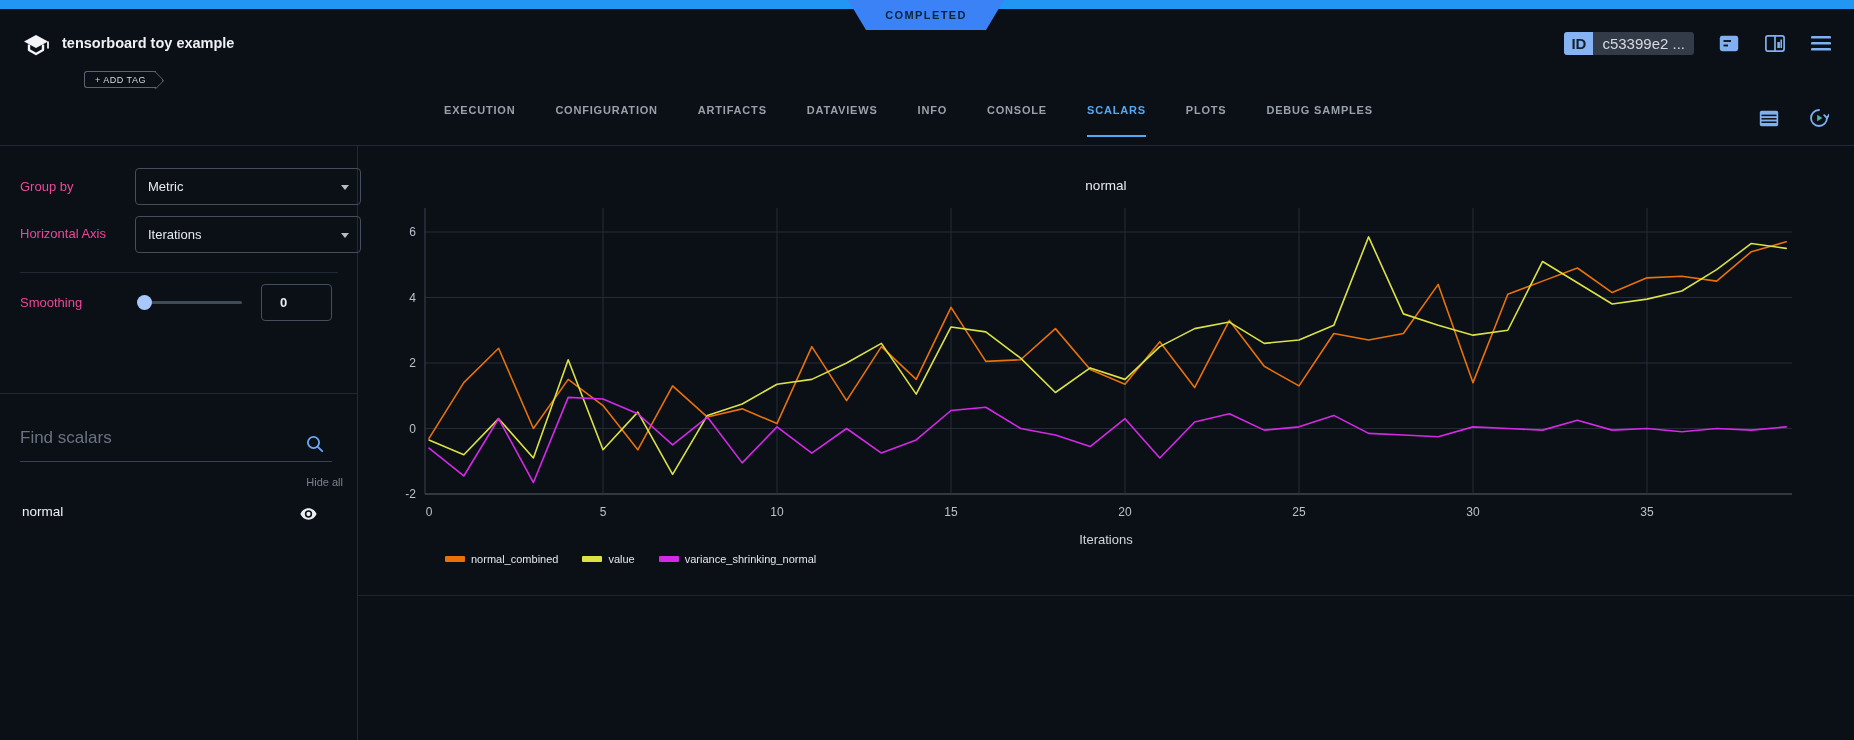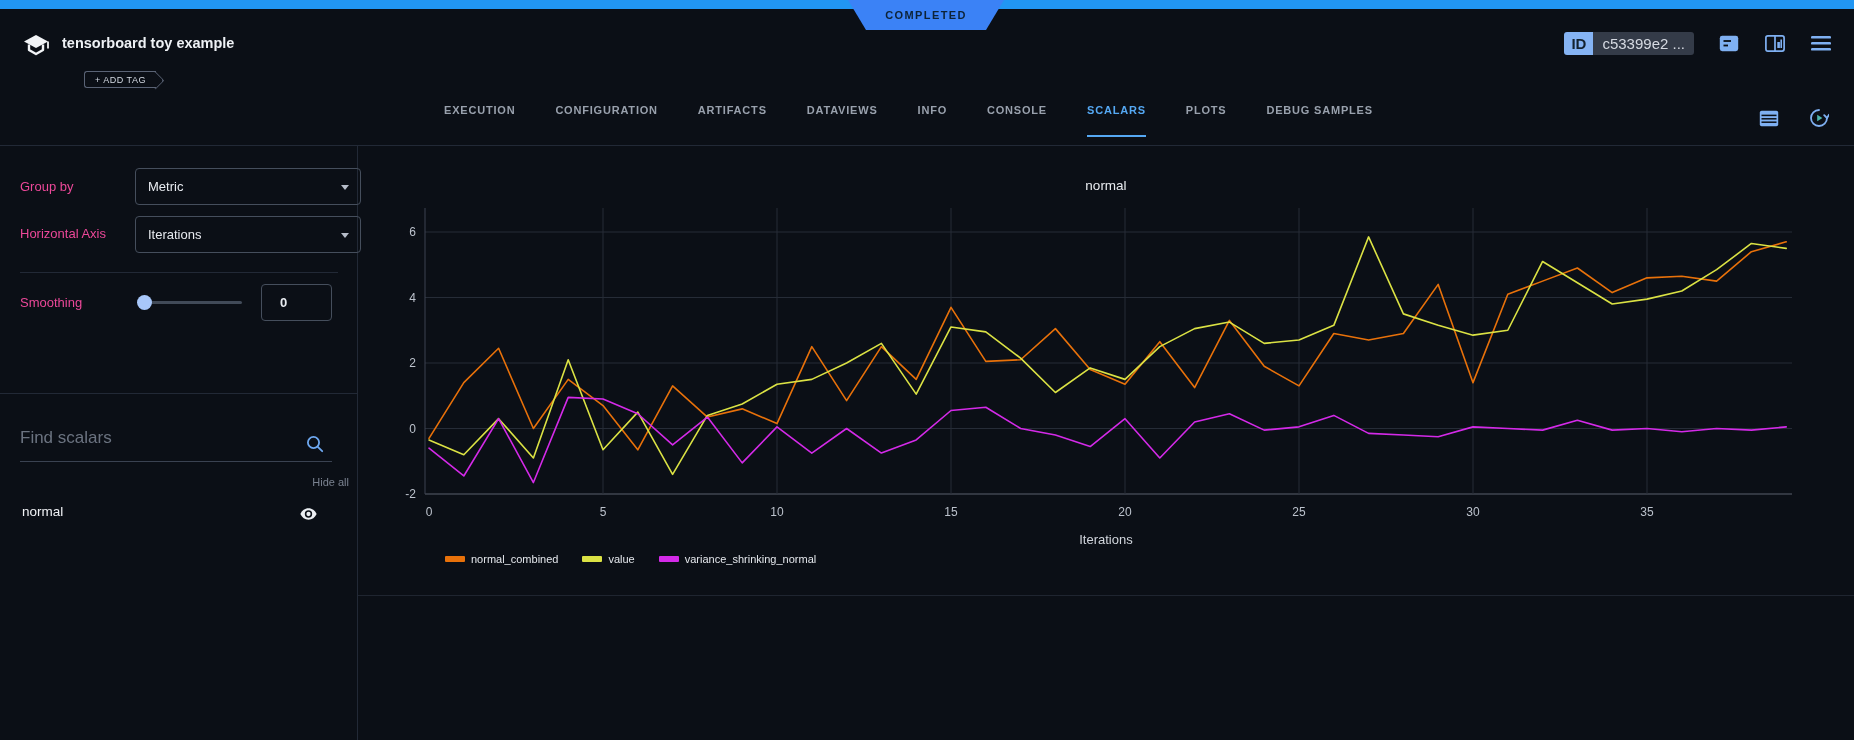--- a/index.html
+++ b/index.html
@@ -44,21 +44,21 @@
   .side-divider { position:absolute; height:1px; background:#222936; }
   .slider-track { position:absolute; left:138px; width:104px; height:3px; border-radius:2px; background:#414a58; cursor:pointer; }
   .slider-knob { position:absolute; left:-1px; top:-6px; width:15px; height:15px; border-radius:50%; background:#a8c7fa; }
   .value-box { position:absolute; left:261px; width:71px; height:37px; border:1px solid #454e5c; border-radius:4px;
     display:flex; align-items:center; padding-left:18px; font-size:13px; font-weight:bold; color:#e8ebf0; }
   .find-input { position:absolute; left:20px; top:282px; width:282px; background:transparent; border:none; outline:none;
     font-size:17px; color:#dfe3e9; font-family:"Liberation Sans",sans-serif; }
   .find-input::placeholder { color:#6b7380; }
   .find-underline { position:absolute; left:20px; top:315px; width:312px; height:1px; background:#3a4251; }
   .search-btn { position:absolute; left:306px; top:289px; cursor:pointer; }
-  .hide-all { position:absolute; right:8px; top:330px; font-size:11px; color:#7a8290; cursor:pointer; }
+  .hide-all { position:absolute; right:14px; top:330px; font-size:11px; color:#7a8290; cursor:pointer; }
   .metric-row { position:absolute; left:0; top:352px; width:100%; height:30px; }
   .metric-name { position:absolute; left:22px; top:6px; font-size:13.5px; color:#f0f2f5; }
   .eye-btn { position:absolute; right:40px; top:8px; cursor:pointer; }
 
   
   .chart-title { position:absolute; top:178px; left:358px; width:1496px; text-align:center; font-size:13.5px; color:#e9ecf0; }
   #plot-svg { position:absolute; top:150px; left:358px; }
   .xaxis-title { position:absolute; top:532px; left:358px; width:1496px; text-align:center; font-size:13px; color:#d2d6dd; }
   .legend { position:absolute; top:553px; left:445px; display:flex; gap:24px; align-items:flex-start; }
   .legend-item { display:flex; align-items:center; gap:6px; cursor:pointer; }

